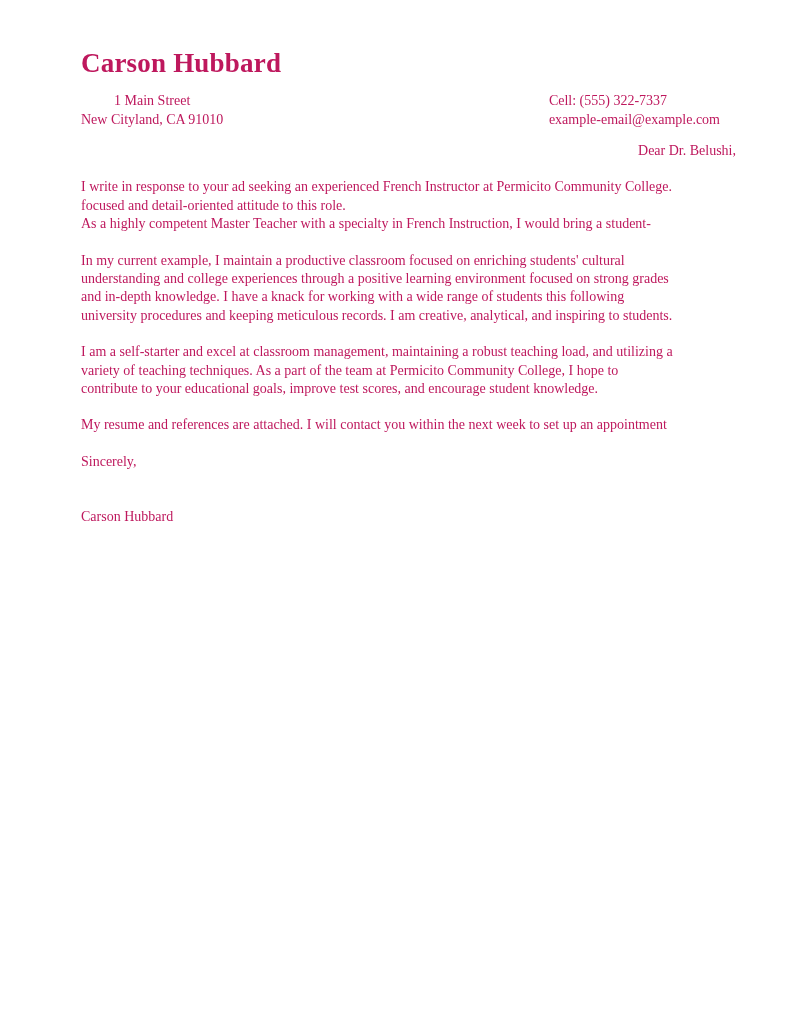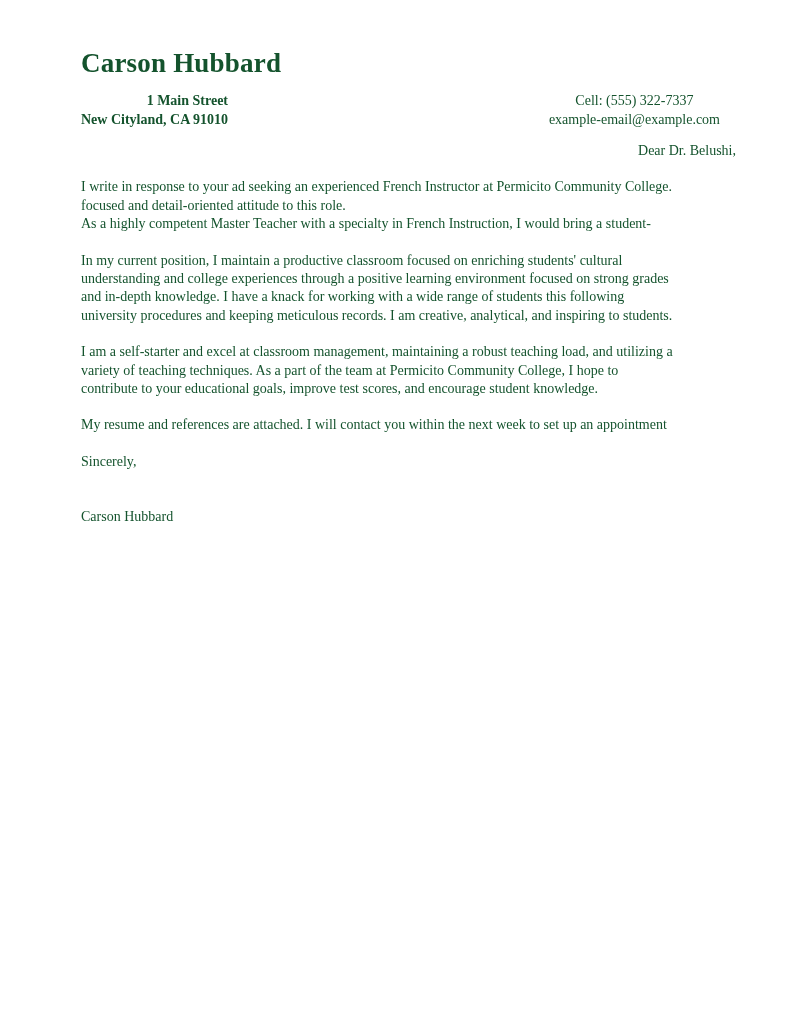--- a/index.html
+++ b/index.html
@@ -5,21 +5,21 @@
   html, body {
     margin: 0;
     padding: 0;
     background: #ffffff;
   }
   .page {
     position: relative;
     width: 800px;
     height: 1035px;
     background: #ffffff;
-    color: #14532d;
+    color: #be185d;
     font-family: "Liberation Serif", "DejaVu Serif", serif;
     overflow: hidden;
   }
   .sender-name {
     position: absolute;
     left: 81px;
     top: 48px;
     font-size: 27px;
     font-weight: bold;
     letter-spacing: 0.2px;
@@ -28,22 +28,22 @@
   .contact-row {
     position: absolute;
     left: 81px;
     top: 91px;
     width: 639px;
     display: flex;
     justify-content: space-between;
     font-size: 14px;
     line-height: 19px;
   }
-  .contact-left { text-align: right; font-weight: bold; }
-  .contact-right { text-align: center; }
+  .contact-left { text-align: center; }
+  .contact-right { text-align: left; }
   .letter-body {
     position: absolute;
     left: 81px;
     top: 142px;
     width: 655px;
     font-size: 14px;
     line-height: 18.4px;
   }
   .greeting { margin: 0 0 18px 0; text-align: right; }
   .para { margin: 16px 0 18px 0; }
@@ -73,21 +73,21 @@
 
     <div class="greeting">Dear Dr. Belushi,</div>
 
     <div class="para">
       <div>I write in response to your ad seeking an experienced French Instructor at Permicito Community College.</div>
       <div>focused and detail-oriented attitude to this role.</div>
       <div>As a highly competent Master Teacher with a specialty in French Instruction, I would bring a student-</div>
     </div>
 
     <div class="para">
-      <div>In my current position, I maintain a productive classroom focused on enriching students' cultural</div>
+      <div>In my current example, I maintain a productive classroom focused on enriching students' cultural</div>
       <div>understanding and college experiences through a positive learning environment focused on strong grades</div>
       <div>and in-depth knowledge. I have a knack for working with a wide range of students this following</div>
       <div>university procedures and keeping meticulous records. I am creative, analytical, and inspiring to students.</div>
     </div>
 
     <div class="para">
       <div>I am a self-starter and excel at classroom management, maintaining a robust teaching load, and utilizing a</div>
       <div>variety of teaching techniques. As a part of the team at Permicito Community College, I hope to</div>
       <div>contribute to your educational goals, improve test scores, and encourage student knowledge.</div>
     </div>

